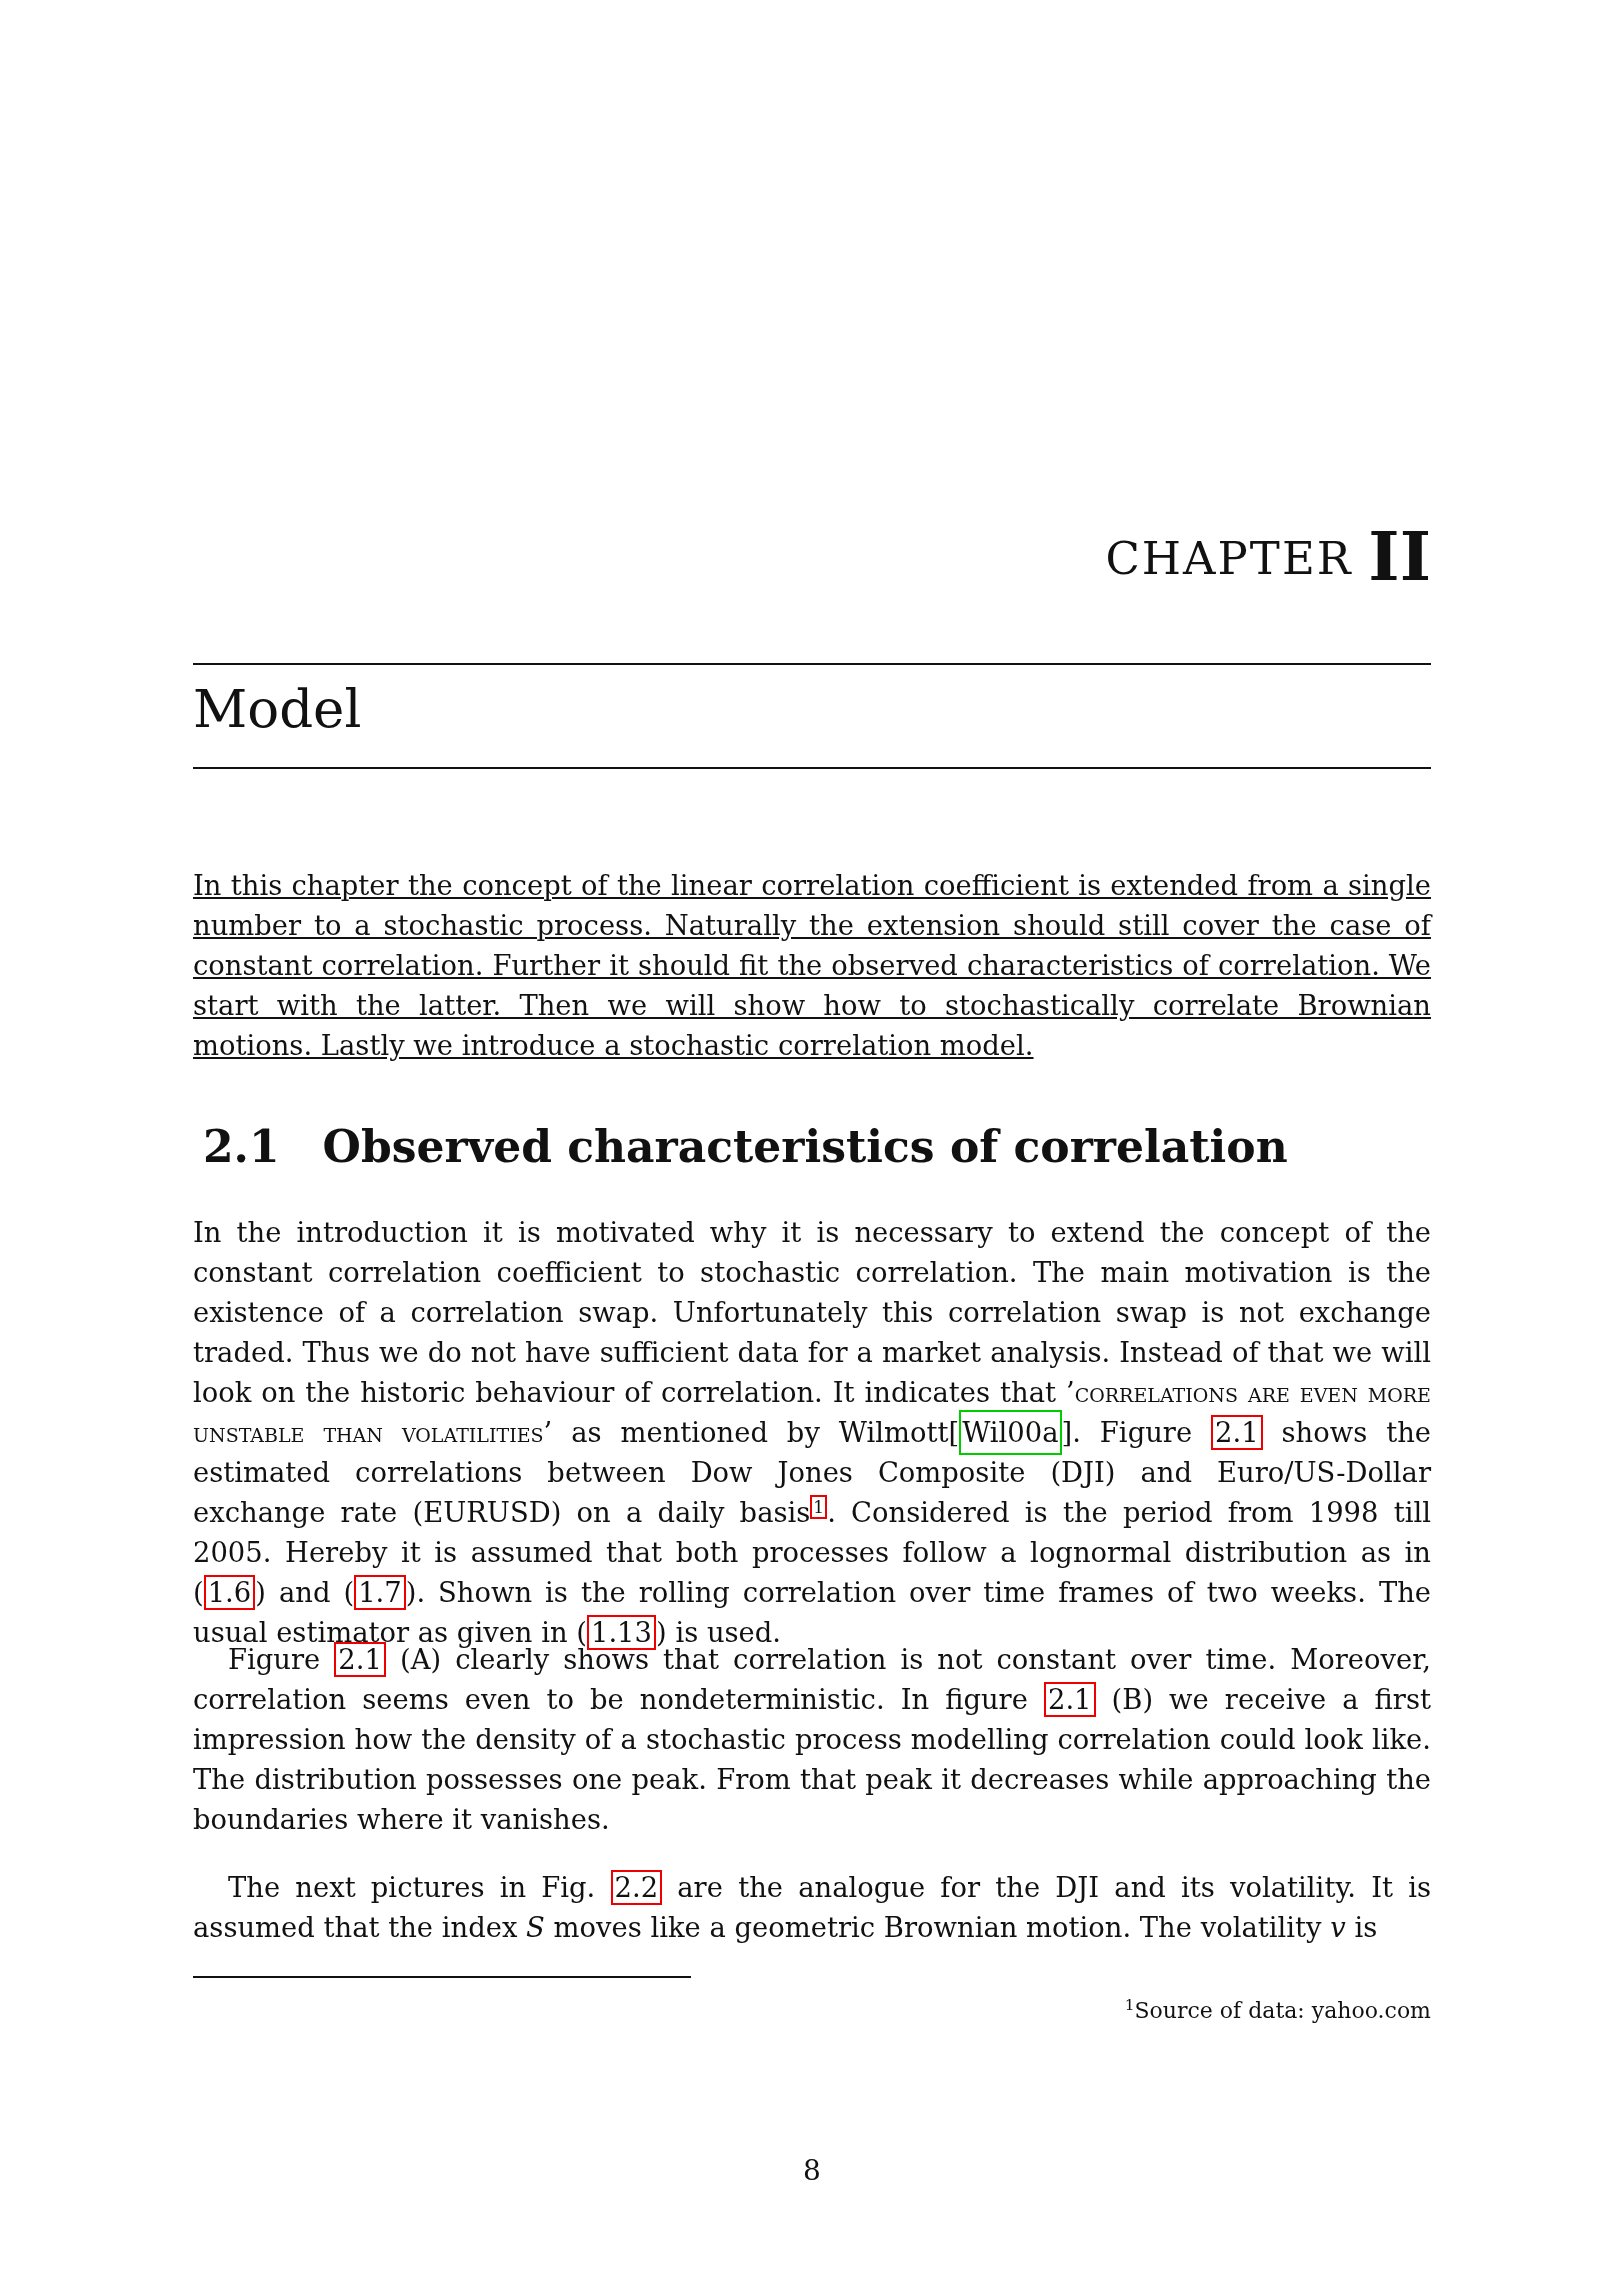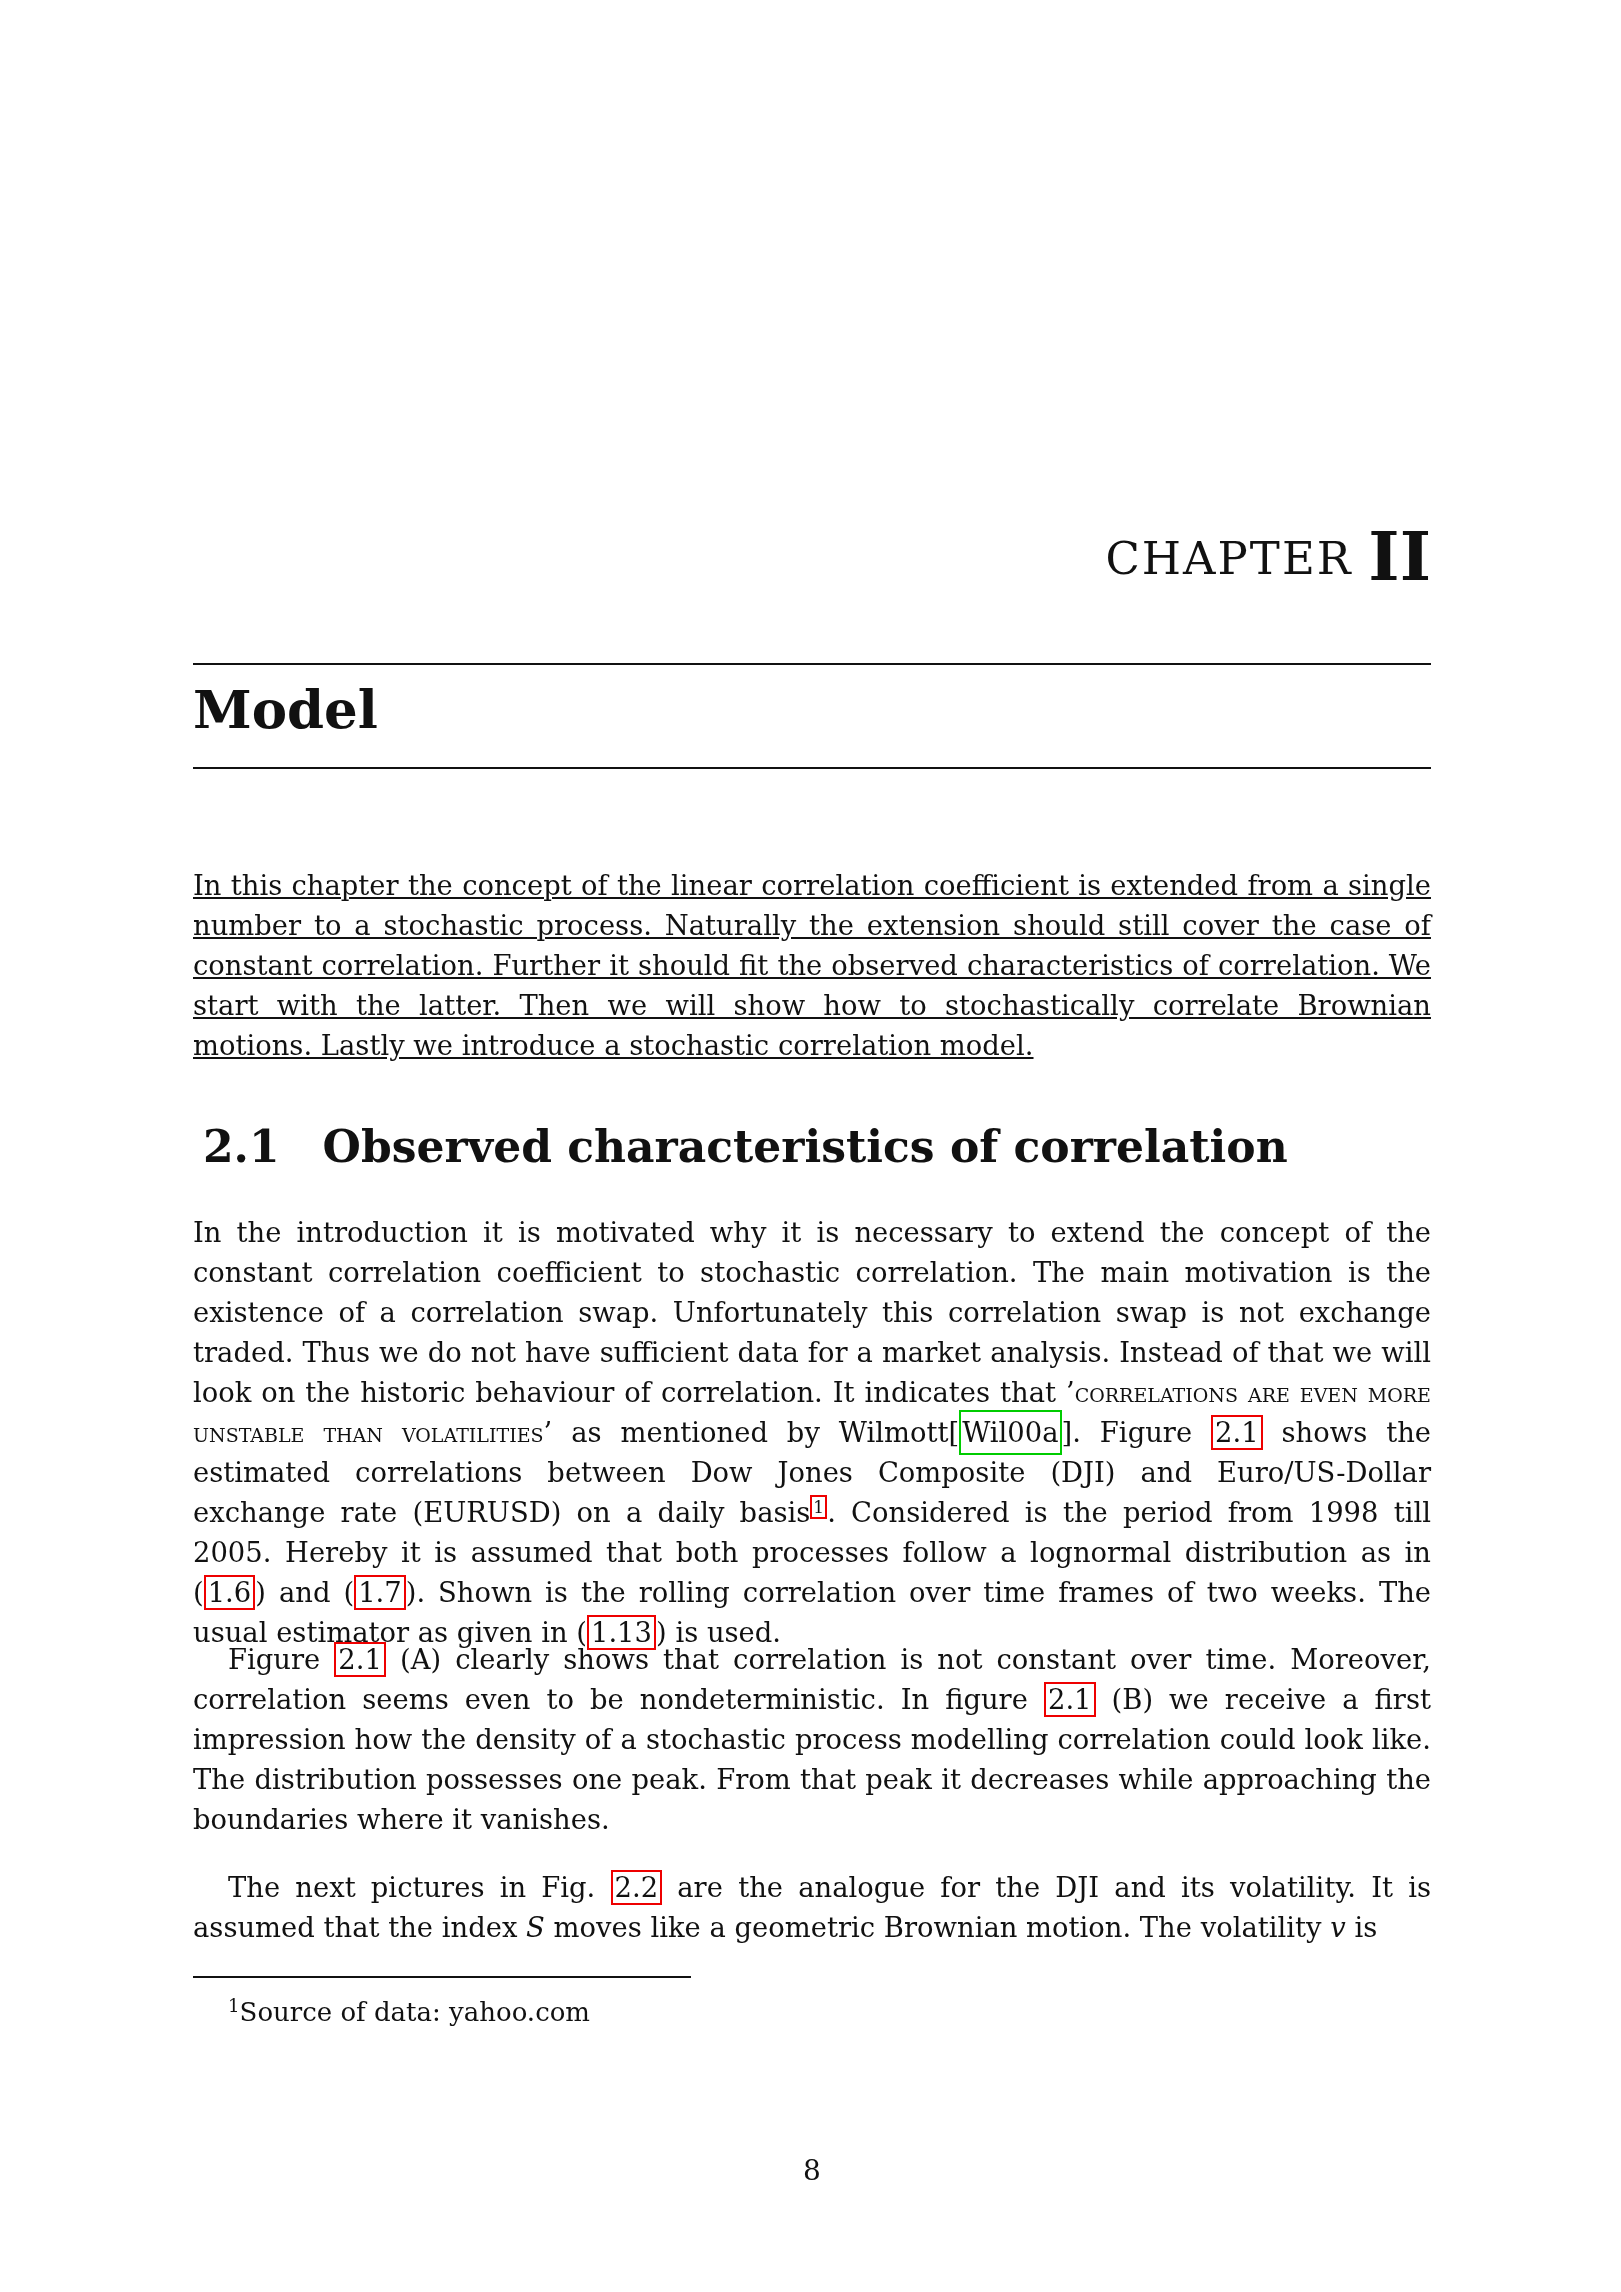--- a/index.html
+++ b/index.html
@@ -49,21 +49,21 @@
     height: 2px;
     background: #111111;
   }
   .rule-top { top: 663px; }
   .rule-bottom { top: 767px; }
   .chapter-title {
     position: absolute;
     left: 193px;
     top: 680px;
     font-size: 53px;
-    font-weight: bold;
+    font-weight: normal;
     line-height: 1.1;
   }
   .para {
     position: absolute;
     left: 193px;
     width: 1238px;
     font-size: 27.4px;
     line-height: 40px;
     text-align: justify;
   }
@@ -106,25 +106,25 @@
     top: 1976px;
     width: 498px;
     height: 2px;
     background: #111111;
   }
   .footnote {
     position: absolute;
     left: 193px;
     top: 1990px;
     width: 1238px;
-    font-size: 26px;
+    font-size: 22px;
     line-height: 31px;
     padding-left: 35px;
     box-sizing: border-box;
-    text-align: left;
+    text-align: right;
   }
   .fn-marker {
     font-size: 0.7em;
     vertical-align: 0.5em;
   }
   .page-number {
     position: absolute;
     left: 193px;
     top: 2154px;
     width: 1238px;

